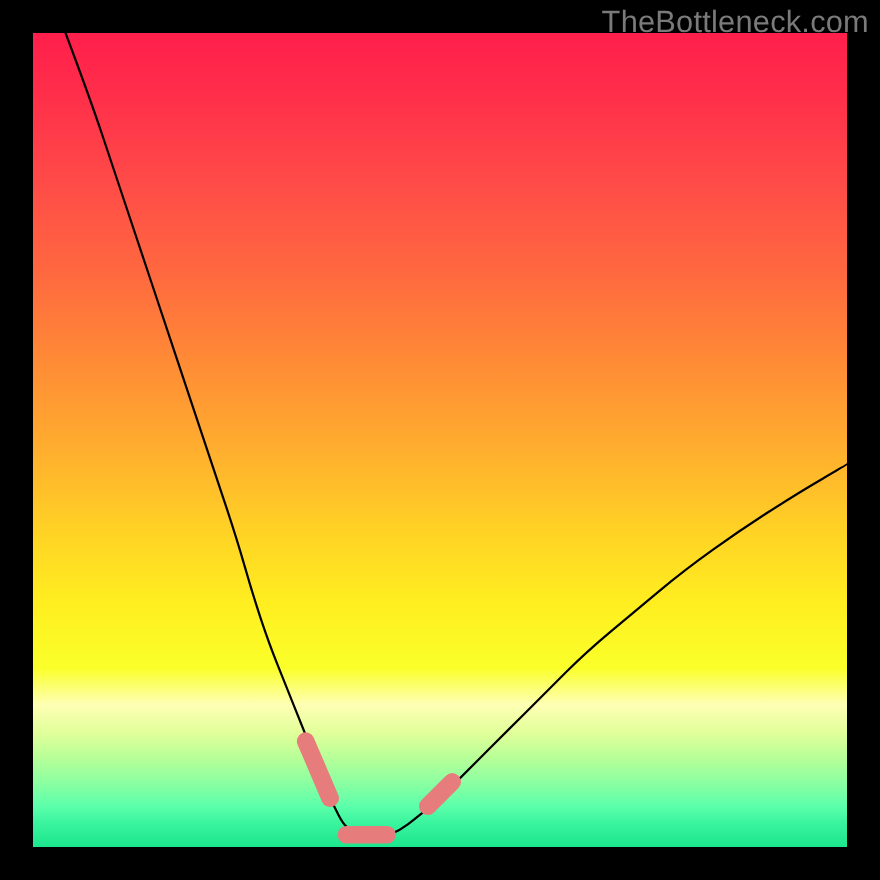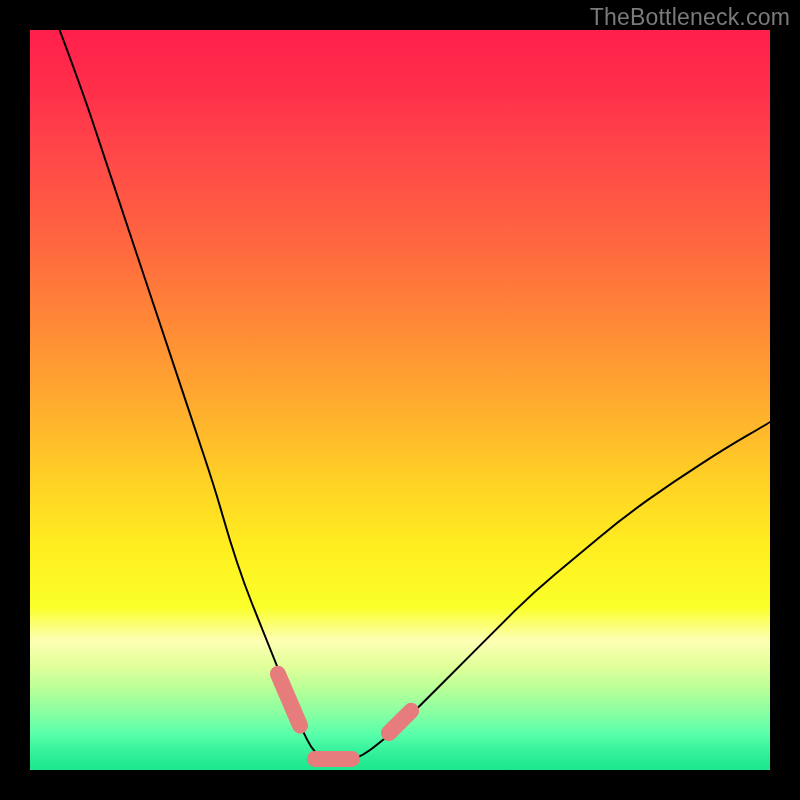--- a/index.html
+++ b/index.html
@@ -15,21 +15,21 @@
     position: relative;
     width: 800px;
     height: 800px;
     background: #000;
   }
   .watermark {
     position: absolute;
     top: 4px;
     right: 10px;
     color: #7a7a7a;
-    font-size: 23px;
+    font-size: 28px;
     font-weight: 500;
     letter-spacing: 0.2px;
     z-index: 5;
     user-select: none;
   }
   .plot-area {
     position: absolute;
     left: 30px;
     top: 30px;
     width: 740px;

